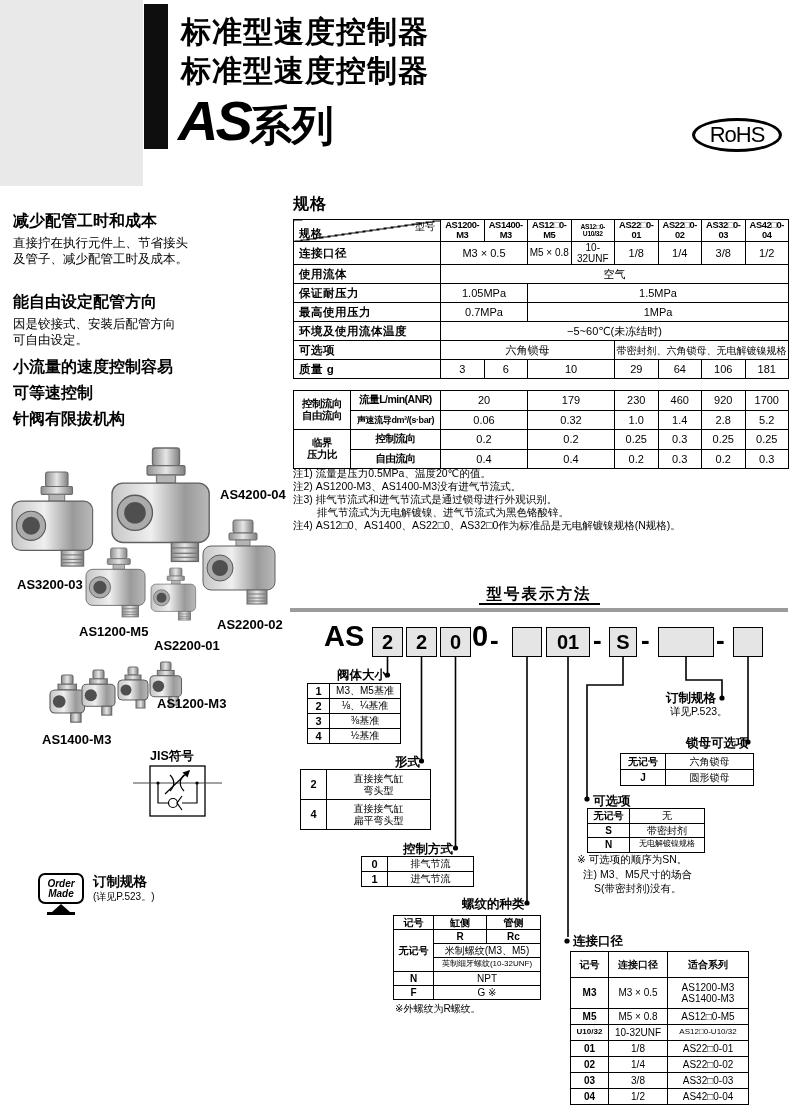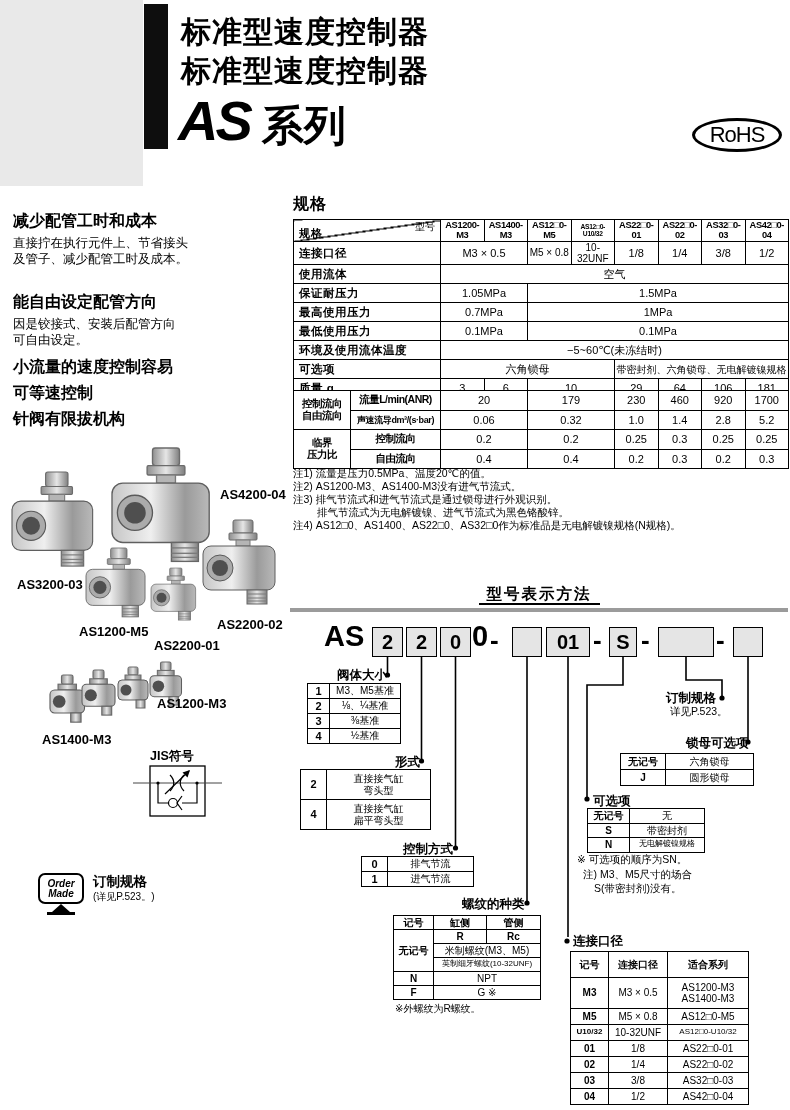--- a/index.html
+++ b/index.html
@@ -7,21 +7,21 @@
         font-family:"Liberation Sans","DejaVu Sans",sans-serif;color:#000;overflow:hidden;}
   .abs{position:absolute;}
 
   
   .gray-block{left:0;top:0;width:143px;height:186px;background:#e9e9e9;}
   .black-bar{left:144px;top:4px;width:24px;height:145px;background:#0e0e0e;}
   .t1{left:181px;top:12px;font-size:30px;font-weight:bold;letter-spacing:1px;white-space:nowrap;}
   .t2{left:181px;top:51px;font-size:30px;font-weight:bold;letter-spacing:1px;white-space:nowrap;}
   .series{left:178px;top:90px;display:flex;align-items:baseline;white-space:nowrap;}
   .series-as{font-size:56px;font-weight:bold;font-style:italic;letter-spacing:-3px;line-height:1.1;}
-  .series-cn{font-size:42px;font-weight:bold;margin-left:12px;}
+  .series-cn{font-size:42px;font-weight:bold;}
   .rohs{left:692px;top:118px;width:84px;height:28px;border:3px solid #000;border-radius:50%;
         display:flex;align-items:center;justify-content:center;font-size:22px;font-weight:normal;letter-spacing:-1px;}
 
   
   .feature{left:13px;width:276px;}
   .f1{top:212px}.f2{top:293px}.f3{top:358px}.f4{top:384px}.f5{top:410px}
   .feature h3{margin:0 0 5px 0;font-size:16px;line-height:1.1;}
   .feature p{margin:0;font-size:12.5px;line-height:1.3;white-space:pre-line;}
 
   
@@ -275,25 +275,20 @@
           <td class="lb">保证耐压力</td>
           <td colspan="2">1.05MPa</td>
           <td colspan="6">1.5MPa</td>
         </tr>
         <tr>
           <td class="lb">最高使用压力</td>
           <td colspan="2">0.7MPa</td>
           <td colspan="6">1MPa</td>
         </tr>
         <tr>
-          <td class="lb">最低使用压力</td>
-          <td colspan="2">0.1MPa</td>
-          <td colspan="6">0.1MPa</td>
-        </tr>
-        <tr>
           <td class="lb">环境及使用流体温度</td>
           <td colspan="8">−5~60℃(未冻结时)</td>
         </tr>
         <tr>
           <td class="lb">可选项</td>
           <td colspan="4">六角锁母</td>
           <td colspan="4" class="s">带密封剂、六角锁母、无电解镀镍规格</td>
         </tr>
         <tr>
           <td class="lb">质量 g</td>

